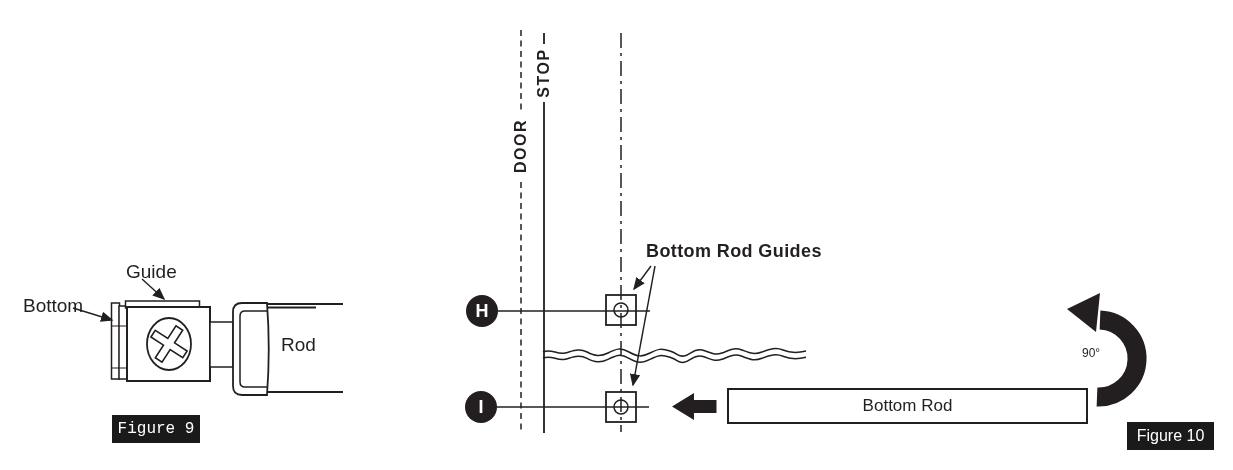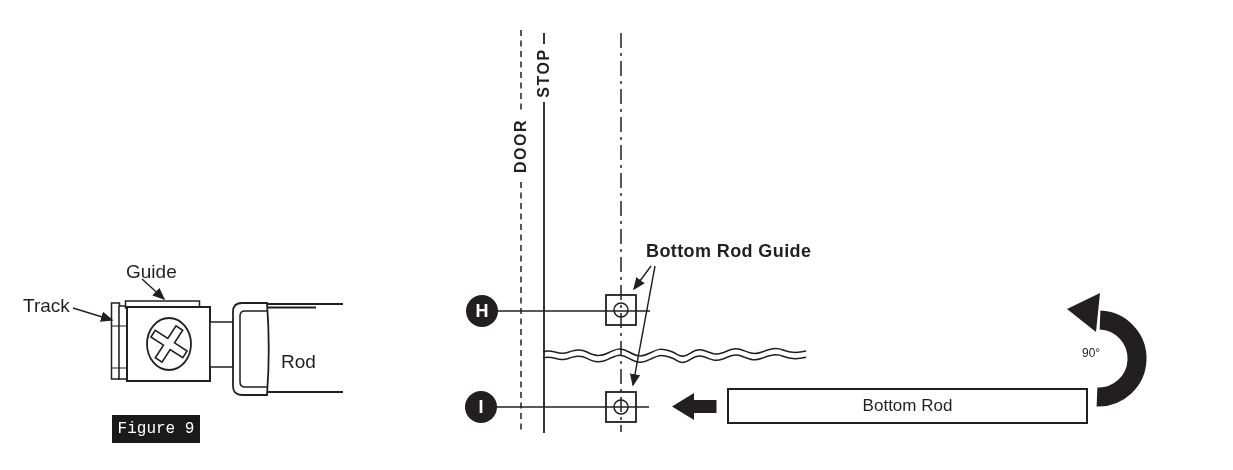--- a/index.html
+++ b/index.html
@@ -95,29 +95,30 @@
       <rect class="sf" x="728" y="389" width="359" height="34" stroke-width="2"></rect>
 
       <g>
         <path class="s" d="M1097,397 A37,37 0 1 0 1100,320" stroke-width="19"></path>
         <polygon class="f" points="1067,309 1100,293 1096,332"></polygon>
       </g>
     </g>
   </svg>
 
   <div class="txt lbl19" style="left:82px; top:261px;margin-left:44px;">Guide</div>
-  <div class="txt lbl19" style="left:23px; top:295px;">Track</div>
-  <div class="txt lbl19" style="left:281px; top:351px;">Rod</div>
+  <div class="txt lbl19" style="left:23px; top:295px;">Bottom</div>
+  <div class="txt lbl19" style="left:281px; top:334px;">Rod</div>
   <div class="cap" style="left:112px; top:415px; width:88px; height:28px; line-height:28px;font-family:Liberation Mono, monospace;">Figure 9</div>
 
   <div class="txt vert" style="left:486px; top:137px; width:70px; height:18px;">DOOR</div>
   <div class="txt vert" style="left:514px; top:64px; width:60px; height:18px;">STOP</div>
 
   <div class="marker-circle" style="left:466px; top:295px;">H</div>
   <div class="marker-circle" style="left:465px; top:391px;">I</div>
 
-  <div class="txt bold18" style="left:646px; top:241px;">Bottom Rod Guide</div>
+  <div class="txt bold18" style="left:646px; top:241px;">Bottom Rod Guides</div>
 
   <div class="txt rod-box-label">Bottom Rod</div>
 
   <div class="txt deg" style="left:1082px; top:346px;">90°</div>
 
+  <div class="cap" style="left:1127px; top:422px; width:87px; height:28px; line-height:28px;">Figure 10</div>
 </div>
 
 </body></html>

